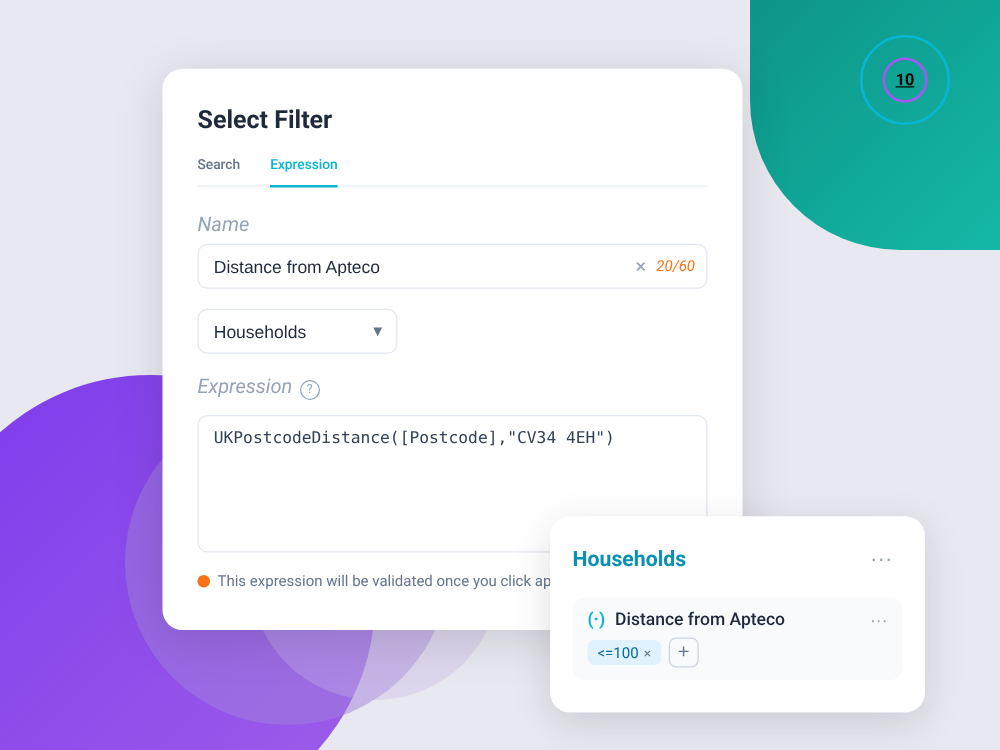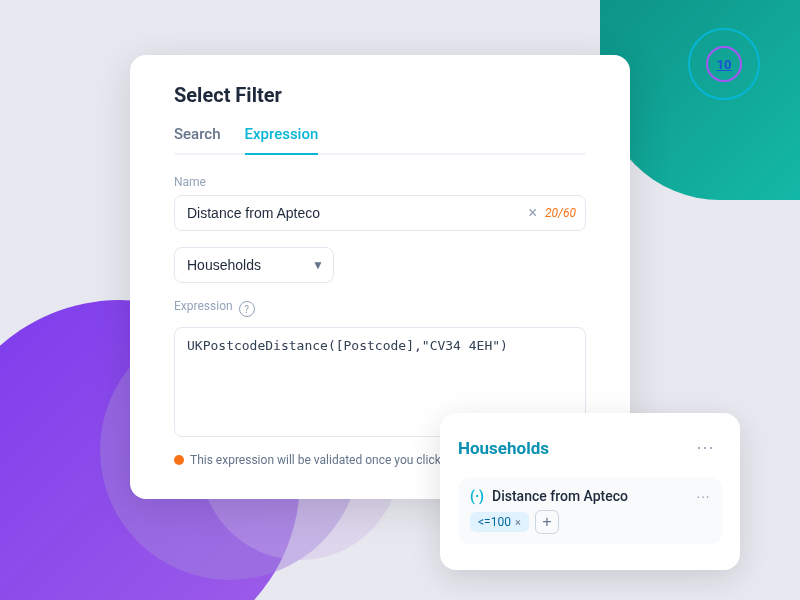--- a/index.html
+++ b/index.html
@@ -78,70 +78,71 @@
     .logo-inner {
       width: 36px;
       height: 36px;
       border-radius: 50%;
       border: 2.5px solid #a855f7;
       display: flex;
       align-items: center;
       justify-content: center;
       font-size: 13px;
       font-weight: 700;
-      color: #1d4ed8;
+      color: #000000;
       text-decoration: underline;
     }
 
     
     .filter-card {
       position: absolute;
       top: 55px;
       left: 130px;
-      width: 500px;
+      width: 464px;
       background: #fff;
       border-radius: 16px;
       box-shadow: 0 8px 40px rgba(0,0,0,0.13);
-      padding: 28px 44px 32px;
+      padding: 28px 28px 32px;
       z-index: 5;
     }
 
     .filter-card-title {
       font-size: 20px;
       font-weight: 700;
       color: #1e293b;
       margin-bottom: 18px;
     }
 
     .tabs {
       display: flex;
       gap: 24px;
       margin-bottom: 20px;
       border-bottom: 2px solid #f1f5f9;
     }
 
     .tab {
       padding-bottom: 10px;
-      font-size: 15px;
+      font-size: 11px;
       font-weight: 500;
       cursor: pointer;
       color: #64748b;
       border-bottom: 2.5px solid transparent;
       margin-bottom: -2px;
     }
 
     .tab.active {
       color: #06b6d4;
       border-bottom-color: #06b6d4;
     }
 
     .field-label {
-      font-size: 12px;
+      font-size: 16px;
       color: #94a3b8;
       margin-bottom: 6px;
+      font-style: italic;
     }
 
     .name-input-wrapper {
       position: relative;
       margin-bottom: 16px;
     }
 
     .name-input {
       width: 100%;
       border: 1.5px solid #e2e8f0;

